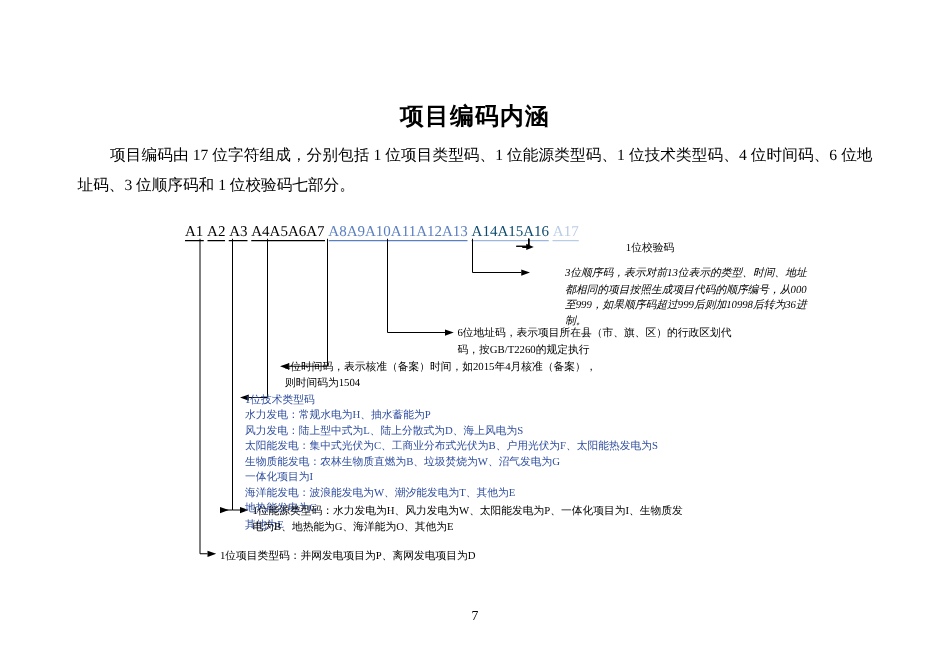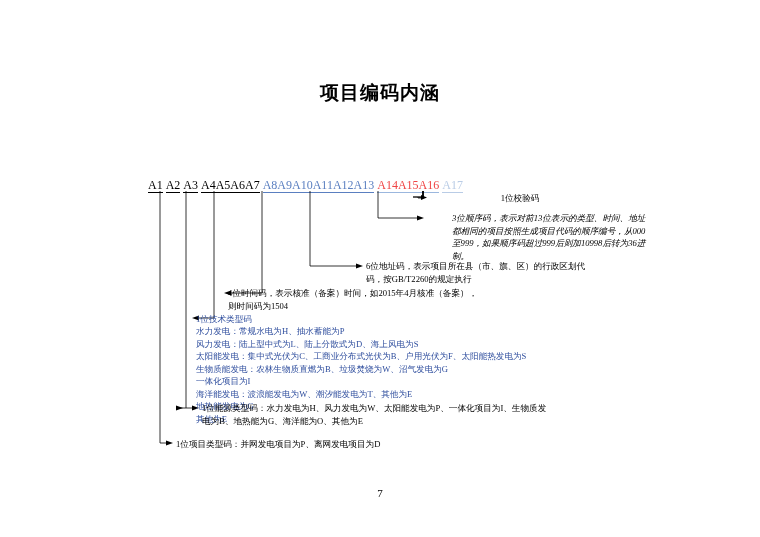--- a/index.html
+++ b/index.html
@@ -50,21 +50,21 @@
     font-size: 12px;
     white-space: nowrap;
     letter-spacing: 0px;
   }
   .codeline span {
     border-bottom: 1px solid #000;
     padding: 0 0px;
   }
   .seg-black { color: #000; }
   .seg-blue  { color: #5a7fc0; border-bottom-color: #5a7fc0 !important; text-align: right; }
-  .seg-lblue { color: #ef4444; border-bottom-color: #9bb7de !important; }
+  .seg-lblue { color: #0c4a6e; border-bottom-color: #9bb7de !important; }
   .seg-vlblue{ color: #b9cce6; border-bottom-color: #b9cce6 !important; }
 
   
   .note {
     position: absolute;
     font-size: 8.6px;
     line-height: 12.5px;
     color: #000;
   }
   .note.blue { color: #2f4e9e; }
@@ -86,20 +86,21 @@
     font-size: 11px;
   }
 </style>
 </head>
 <body>
 
 <div class="page">
 
   <div class="title">项目编码内涵</div>
 
+  <div class="para p1"><span class="indent"></span><span>项目编码由 17 位字符组成，分别包括 1 位项目类型码、1 位能源类型码、1 位技术类型码、4 位时间码、6 位地址码、3 位顺序码和 1 位校验码七部分。</span></div>
 
   <div class="codeline">
     <span class="seg-black">A1</span>&nbsp;<span class="seg-black">A2</span>&nbsp;<span class="seg-black">A3</span>&nbsp;<span class="seg-black">A4A5A6A7</span>&nbsp;<span class="seg-blue">A8A9A10A11A12A13</span>&nbsp;<span class="seg-lblue">A14A15A16</span>&nbsp;<span class="seg-vlblue">A17</span>
   </div>
 
   <svg class="lines" viewBox="0 0 760 537">
 
     <path d="M 423 191 L 423 197" stroke="#000" stroke-width="0.8" fill="none"></path>
     <path d="M 423 197 L 423 197" stroke="#000" stroke-width="0.8" fill="none"></path>
     <path d="M 400 194 L 400 196 L 420 196" stroke="#000" stroke-width="0" fill="none"></path>

